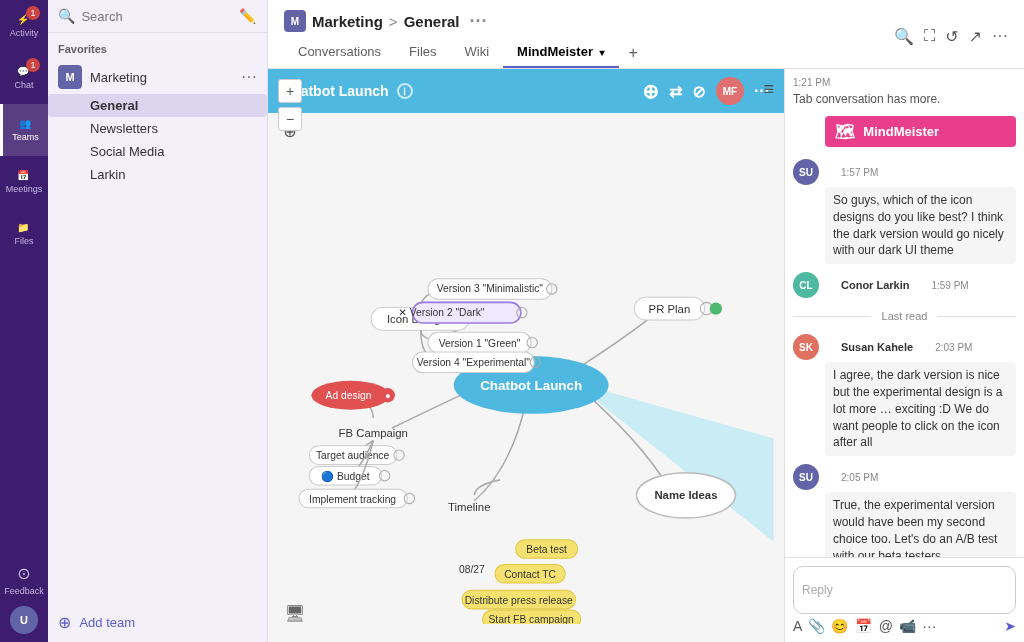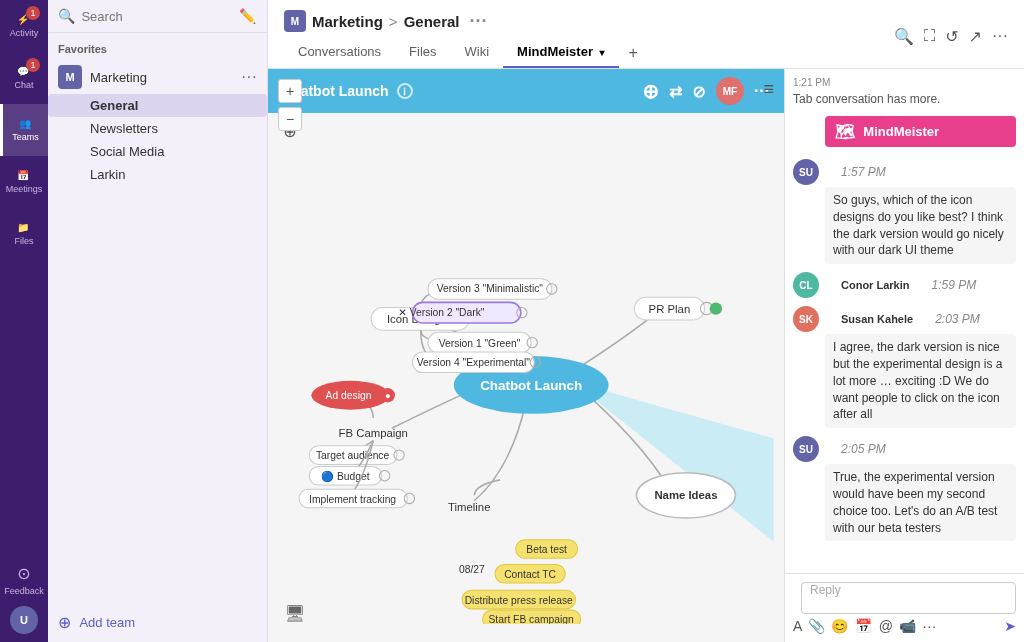--- a/index.html
+++ b/index.html
@@ -353,21 +353,21 @@
       border-radius: 50%;
       flex-shrink: 0;
       display: flex;
       align-items: center;
       justify-content: center;
       color: #fff;
       font-size: 10px;
       font-weight: bold;
     }
     .chat-msg-name { font-size: 11px; font-weight: 600; color: #333; }
-    .chat-msg-time { font-size: 12px; color: #888; font-style: italic; }
+    .chat-msg-time { font-size: 10px; color: #888; }
     .chat-msg-body {
       margin-left: 32px;
       font-size: 12px;
       color: #333;
       line-height: 1.4;
       background: #f5f5f5;
       border-radius: 4px;
       padding: 5px 8px;
     }
     .mindmeister-card {
@@ -398,27 +398,26 @@
       background: #ddd;
     }
     .chat-divider::before { left: 0; }
     .chat-divider::after { right: 0; }
     .chat-input-area {
       border-top: 1px solid #e0e0e0;
       padding: 8px;
     }
     .chat-input-box {
       border: 1px solid #ccc;
-      border-radius: 4px;
-      padding: 0 8px;
+      border-radius: 10px;
+      padding: 16px 8px;
       font-size: 12px;
       color: #aaa;
       min-height: 32px;
       cursor: text;
-      margin-left: 8px;
     }
     .chat-input-toolbar {
       display: flex;
       gap: 6px;
       margin-top: 4px;
       align-items: center;
       color: #555;
       font-size: 14px;
     }
     .chat-input-toolbar span { cursor: pointer; }
@@ -692,20 +691,21 @@
         </div>
 
         <div class="chat-msg">
           <div class="chat-msg-header">
             <div class="chat-avatar" style="background:#4eb8a0">CL</div>
             <span class="chat-msg-name">Conor Larkin</span>
             <span class="chat-msg-time">1:59 PM</span>
           </div>
         </div>
 
+        <div class="chat-divider">Last read</div>
 
         <div class="chat-msg">
           <div class="chat-msg-header">
             <div class="chat-avatar" style="background:#e07060">SK</div>
             <span class="chat-msg-name">Susan Kahele</span>
             <span class="chat-msg-time">2:03 PM</span>
           </div>
           <div class="chat-msg-body">I agree, the dark version is nice but the experimental design is a lot more … exciting :D We do want people to click on the icon after all</div>
         </div>
 

